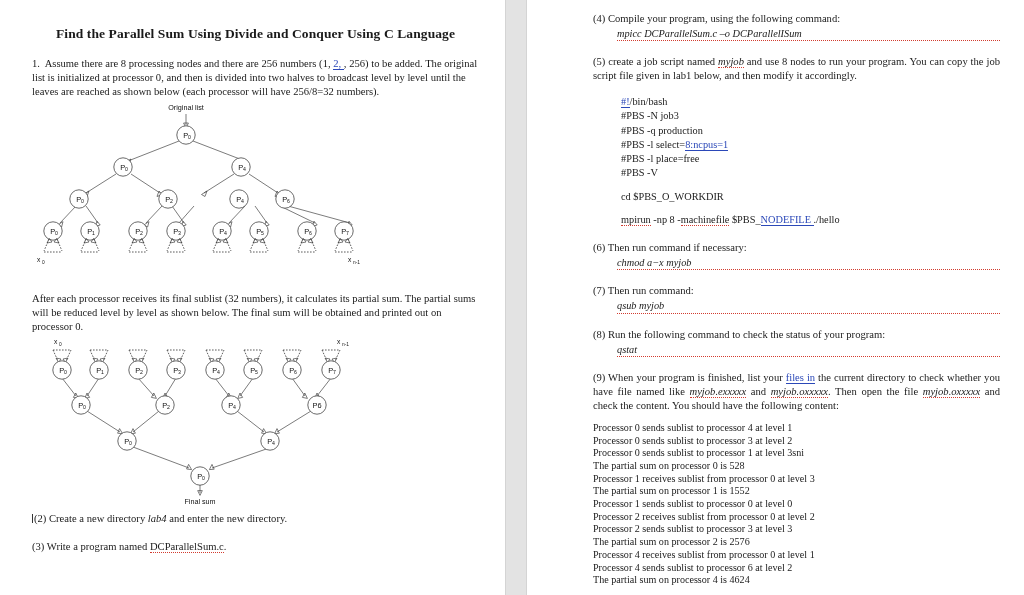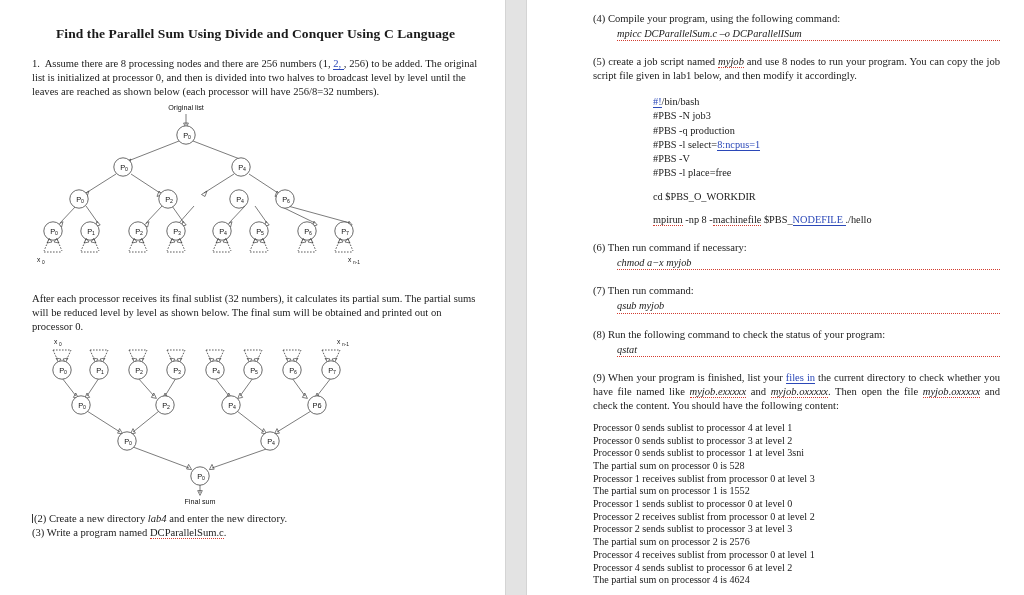--- a/index.html
+++ b/index.html
@@ -73,21 +73,21 @@
   .u-blue {
     color: #2b48b8;
     border-bottom: 1px solid #2b48b8;
   }
   .sq-red {
     border-bottom: 1px dotted #d23b2f;
   }
   .mono-blk {
     font-size: 10.3px;
     line-height: 1.38;
-    margin: 12px 0 0 60px;
+    margin: 12px 0 0 28px;
   }
   .mono-blk div { white-space: pre; }
   .blank-line { height: 9px; }
   .output-list {
     font-size: 10.1px;
     line-height: 1.26;
     margin: 9px 0 0 0;
   }
   .output-list div { white-space: nowrap; }
   .italic { font-style: italic; }
@@ -514,39 +514,39 @@
           <text class="nodelabel" x="165.2" y="144.6">P</text>
           <text class="nodesub" x="170" y="146.2">0</text>
         </g>
         <line class="edge" x1="168" y1="151" x2="168" y2="159"></line>
         <path class="edge" d="M168 161.4 L165.7 156.6 L170.3 156.6 Z" fill="#444" stroke="none"></path>
         <text class="captionlabel" x="168" y="170" text-anchor="middle">Final sum</text>
       </svg>
     </div>
 
     <p class="body-text" style="margin-top:4px"><span class="cursor-bar"></span>(2) Create a new directory <span class="italic">lab4</span> and enter the new directory.</p>
-    <p class="body-text" style="margin-top:0">(3) Write a program named <span class="sq-red">DCParallelSum.c</span>.</p>
+    <p class="body-text" style="margin-top:14px">(3) Write a program named <span class="sq-red">DCParallelSum.c</span>.</p>
   </div>
 
   <div class="gutter"></div>
 
   <div class="page page-right">
 
     <p class="body-text" style="margin-top:0">(4) Compile your program, using the following command:</p>
     <div class="indent-cmd sq-red">mpicc DCParallelSum.c –o DCParallelISum</div>
 
     <p class="body-text justify mt-2">(5) create a job script named <span class="italic sq-red">myjob</span> and use 8 nodes to run your program. You can copy the job script file given in lab1 below, and then modify it accordingly.</p>
 
     <div class="mono-blk">
       <div><span class="u-blue">#!</span>/bin/bash</div>
       <div>#PBS -N job3</div>
       <div>#PBS -q production</div>
       <div>#PBS -l select=<span class="u-blue">8:ncpus=1</span></div>
+      <div>#PBS -l place=free</div>
       <div>#PBS -V</div>
-      <div>#PBS -l place=free</div>
       <div class="blank-line"></div>
       <div>cd $PBS_O_WORKDIR</div>
       <div class="blank-line"></div>
       <div><span class="sq-red">mpirun</span> -np 8 -<span class="sq-red">machinefile</span> $PBS_<span class="u-blue">NODEFILE </span>./hello</div>
     </div>
 
     <p class="body-text mt-2">(6) Then run command if necessary:</p>
     <div class="indent-cmd sq-red">chmod a−x myjob</div>
 
     <p class="body-text mt-2">(7) Then run command:</p>

